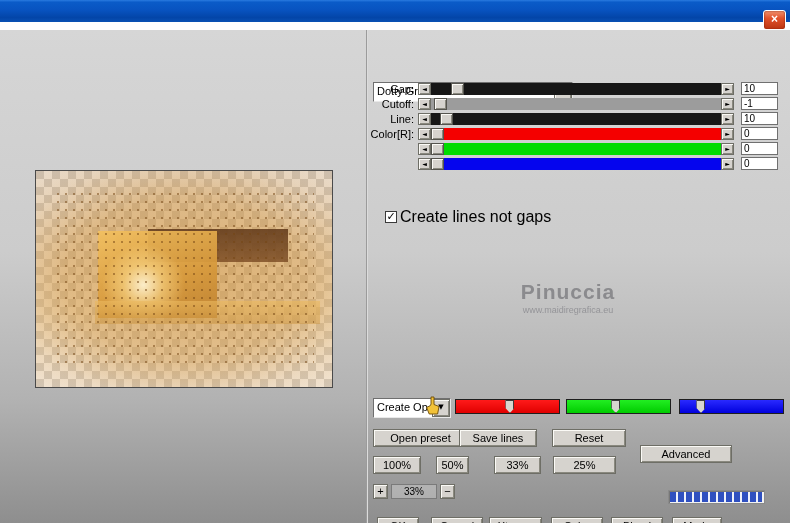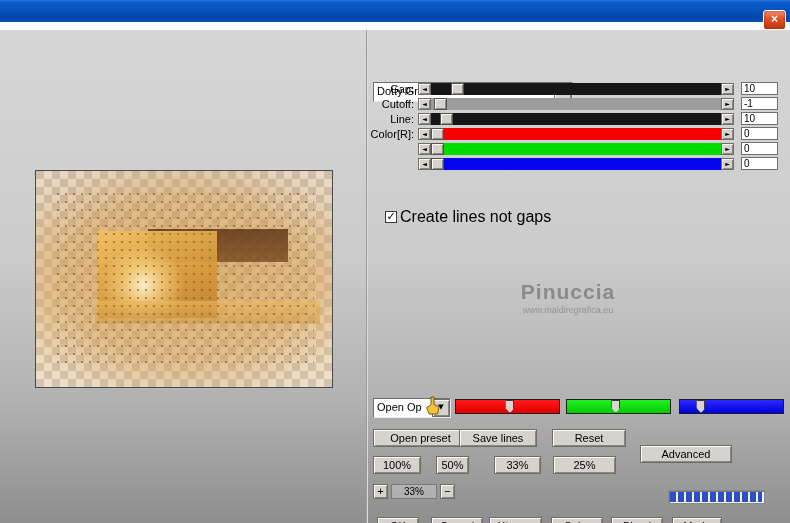--- a/index.html
+++ b/index.html
@@ -236,21 +236,21 @@
 
   <div class="checkrow">
     <span class="checkbox">✓</span>
     <span class="checklabel">Create lines not gaps</span>
   </div>
 
   <div class="wm-name">Pinuccia</div>
   <div class="wm-url">www.maidiregrafica.eu</div>
 
   <div class="dropdown dd-blend">
-    <span class="dd-text">Open Op</span>
+    <span class="dd-text">Create Op</span>
     <span class="dd-arrow">▼</span>
   </div>
   <svg class="cursor-hand" viewBox="0 0 18 20">
     <path d="M7 1 L10 1 L10 8.5 L15 10.5 L13.6 18 L5.2 18 L2.6 11.5 L6.4 9.5 L7 8 Z" fill="#f2c238" stroke="#6b4a06" stroke-width="0.9"></path>
   </svg>
   <div class="cbar cbar-red">
     <span class="cthumb" style="left:48%"></span>
   </div>
   <div class="cbar cbar-green">
     <span class="cthumb" style="left:43%"></span>

